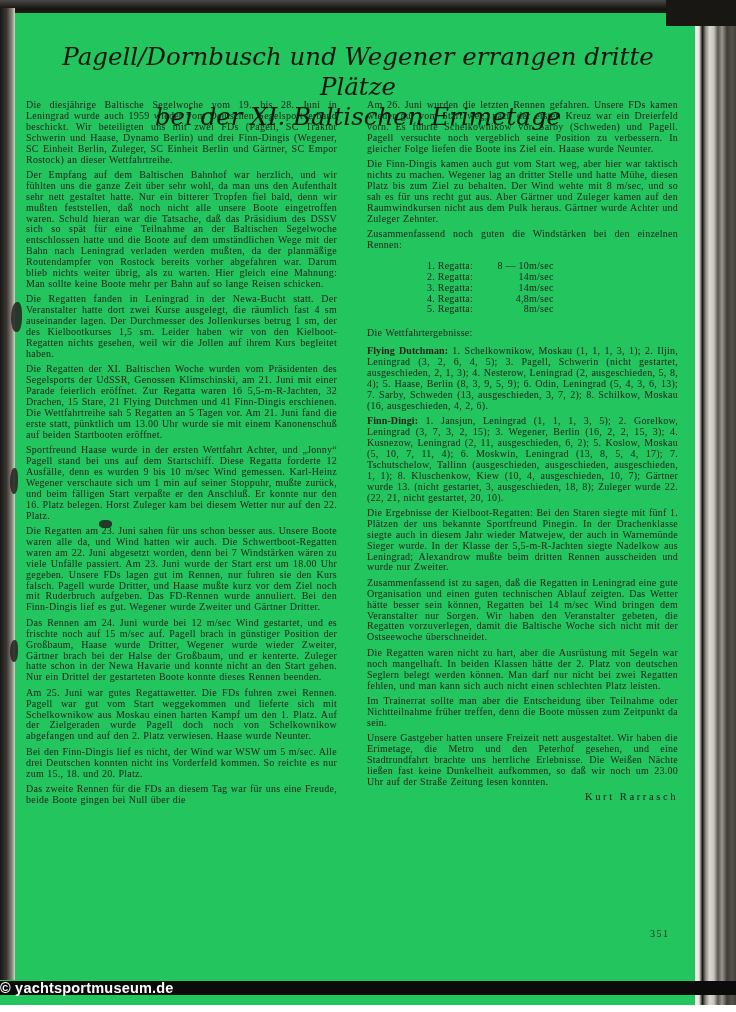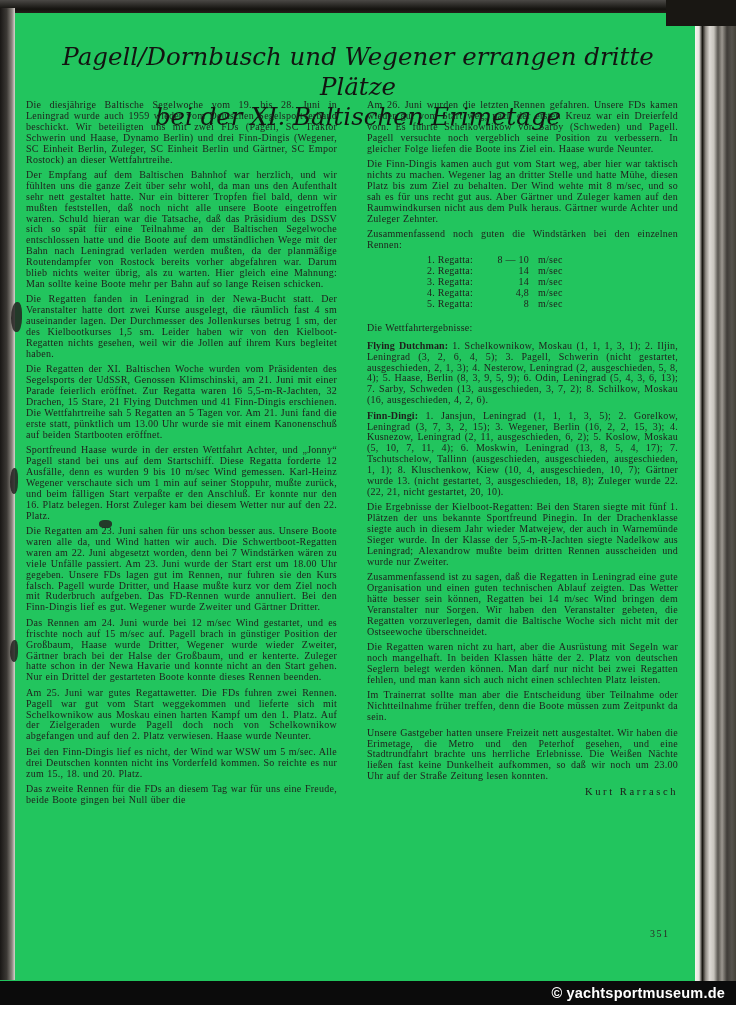--- a/index.html
+++ b/index.html
@@ -15,39 +15,39 @@
     background:linear-gradient(90deg,#191715,#3c3935 45%,#8a867f 80%,#d8d5cf);}
   .spine{position:absolute;top:0;right:0;width:41px;height:1012px;
     background:linear-gradient(90deg,#f5f4ef 0%,#e6e4de 10%,#16140f 18%,#8e8a83 26%,
       #dcd9d3 36%,#c7c4bd 46%,#58554f 56%,#9b978f 66%,#3f3c37 78%,#56534d 90%,#444138 100%);}
   .spine-top{position:absolute;top:0;right:0;width:70px;height:26px;background:#191713;}
   .smudge{position:absolute;background:#232120;border-radius:60% 40% 50% 50%;opacity:.85;}
   .smudge.s1{left:11px;top:302px;width:11px;height:30px;}
   .smudge.s2{left:99px;top:520px;width:13px;height:8px;border-radius:40%;}
   .smudge.s3{left:10px;top:468px;width:8px;height:26px;}
   .smudge.s4{left:10px;top:640px;width:8px;height:22px;}
-  .footer-bar{position:absolute;left:0;top:981px;width:736px;height:24px;background:#0b0b0b;
-    display:flex;align-items:center;justify-content:flex-end;padding-right:11px;box-sizing:border-box;}
+  .footer-bar{position:absolute;left:0;top:981px;width:736px;height:14px;background:#0b0b0b;
+    display:flex;align-items:center;justify-content:flex-start;padding-right:11px;box-sizing:border-box;}
   .footer-bar .mark{color:#ffffff;font-family:"Liberation Sans",sans-serif;
     font-weight:bold;font-size:14.5px;letter-spacing:.2px;}
   .below-bar{position:absolute;left:0;top:1005px;width:736px;height:7px;background:#ffffff;}
   
   .title{position:absolute;top:42px;left:28px;width:660px;margin:0;text-align:center;
     font-family:"DejaVu Serif",serif;font-style:italic;font-weight:500;
     font-size:24.5px;line-height:30px;color:#131311;}
   .cols{position:absolute;top:100px;left:26px;width:652px;display:flex;gap:30px;
     font-size:10px;line-height:10.9px;color:#201f1c;text-align:justify;}
   .col{width:317px;}
   .para{margin:0 0 4.5px 0;letter-spacing:.25px;word-spacing:.5px;}
   .para b{letter-spacing:.1px;}
   .results-heading{margin-top:13px;margin-bottom:7px;text-align:left;}
-  .wind-table{display:grid;grid-template-columns:60px 42px 44px;margin:4px 0 6px 60px;
+  .wind-table{display:grid;grid-template-columns:60px 42px 44px;margin:10px 0 6px 60px;
     letter-spacing:.25px;}
   .wt-value{text-align:right;}
-  .wt-unit{padding-left:9px;}
+  .wt-unit{}
   .sig{text-align:right;letter-spacing:2.6px;margin-top:3px;font-size:10.5px;color:#1c1b19;}
   .pageno{position:absolute;top:928px;left:650px;font-size:10px;letter-spacing:1.5px;color:#2b2a27;}
 </style>
 </head>
 <body>
 
 <div class="scan">
 
   <h1 class="title">
     <span>Pagell/Dornbusch und Wegener errangen dritte Plätze</span><br>

